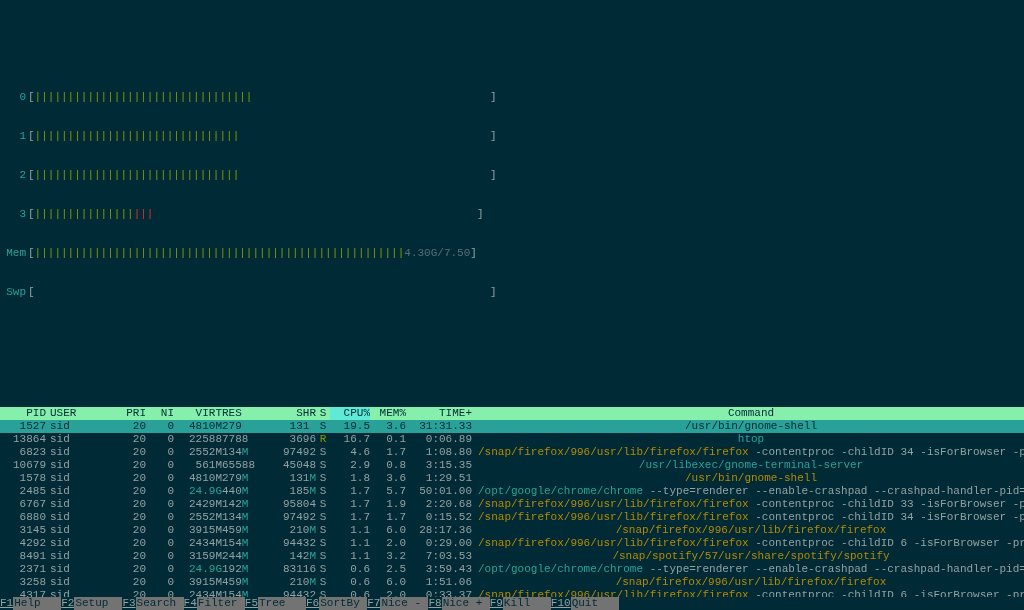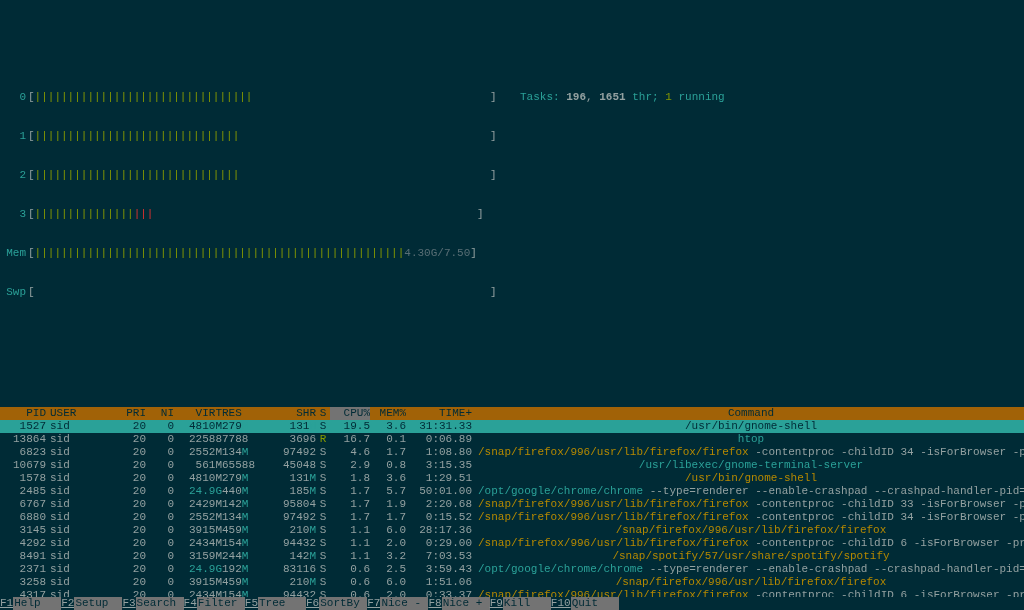--- a/index.html
+++ b/index.html
@@ -25,22 +25,22 @@
   .stat-label { color: #2aa198; }
   .stat-val-b { color: #93a1a1; font-weight: bold; }
   .stat-val-g { color: #859900; }
   .stat-dim { color: #586e75; }
 
   .col-header {
     background: #073642;
     color: #002b36;
     background-color: #859900;
   }
-  .col-header td { background-color: #a16207; color: #002b36; }
-  .col-header .sort-col { background-color: #737373; }
+  .col-header td { background-color: #86efac; color: #002b36; }
+  .col-header .sort-col { background-color: #5eead4; }
 
   table.proc { border-collapse: collapse; width: 100%; table-layout: fixed; }
   table.proc td { padding: 0; overflow: hidden; text-overflow: clip; }
 
   .c-pid   { width: 46px; text-align: right; }
   .c-user  { width: 70px; text-align: left; padding-left: 4px !important; }
   .c-pri   { width: 30px; text-align: right; }
   .c-ni    { width: 28px; text-align: right; }
   .c-virt  { width: 48px; text-align: right; }
   .c-res   { width: 48px; text-align: left; }
@@ -74,21 +74,20 @@
 
 <div style="position:relative;">
   <div class="meter-row"><span class="meter-label">0</span><span class="bar-open">[</span><span class="bar-fill-g">|||||||||||||||||||||||||||||||||</span><span style="color:#586e75">                                    </span><span class="bar-close">]</span></div>
   <div class="meter-row"><span class="meter-label">1</span><span class="bar-open">[</span><span class="bar-fill-g">|||||||||||||||||||||||||||||||</span><span style="color:#586e75">                                      </span><span class="bar-close">]</span></div>
   <div class="meter-row"><span class="meter-label">2</span><span class="bar-open">[</span><span class="bar-fill-g">|||||||||||||||||||||||||||||||</span><span style="color:#586e75">                                      </span><span class="bar-close">]</span></div>
   <div class="meter-row"><span class="meter-label">3</span><span class="bar-open">[</span><span class="bar-fill-g">|||||||||||||||</span><span class="bar-fill-r">|||</span><span style="color:#586e75">                                                 </span><span class="bar-close">]</span></div>
   <div class="meter-row"><span class="meter-label">Mem</span><span class="bar-open">[</span><span class="bar-fill-g">||||||||||||||||||||||||||||||||||||||||||||||||||||||||</span><span class="bar-text">4.30G/7.50</span><span class="bar-close">]</span></div>
   <div class="meter-row"><span class="meter-label">Swp</span><span class="bar-open">[</span><span style="color:#586e75">                                                                     </span><span class="bar-close">]</span></div>
 
   <div class="header-stats">
-    <div><span class="stat-label">Tasks:</span> <span class="stat-val-b">196</span>, <span class="stat-val-b">1651</span> <span class="stat-label">thr;</span> <span class="stat-val-g">1</span> <span class="stat-label">running</span></div>
   </div>
 </div>
 
 <div style="height:4px"></div>
 
 
 <table class="proc">
   <tbody><tr class="col-header">
     <td class="c-pid">PID</td>
     <td class="c-user">USER</td>

